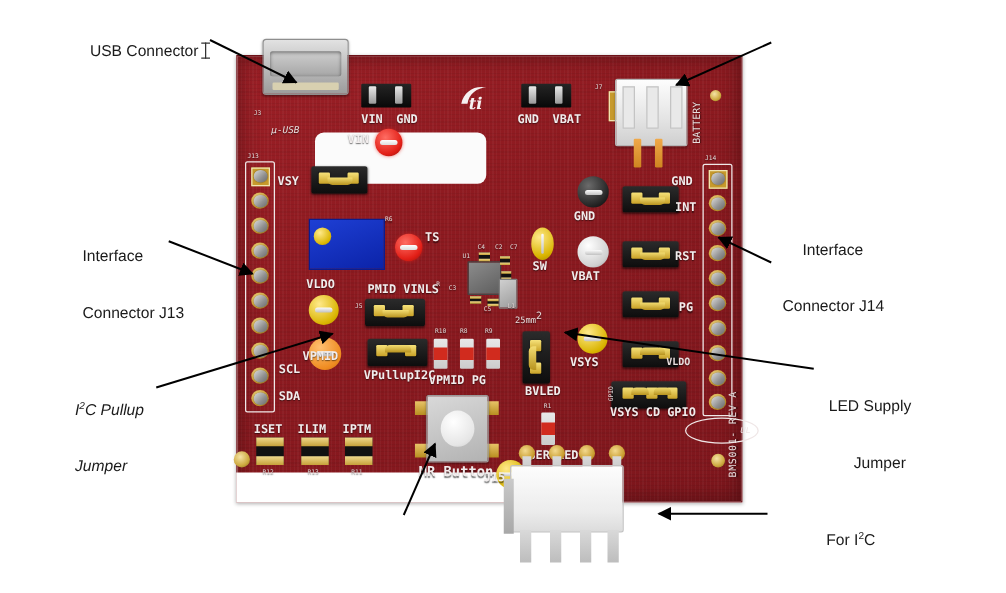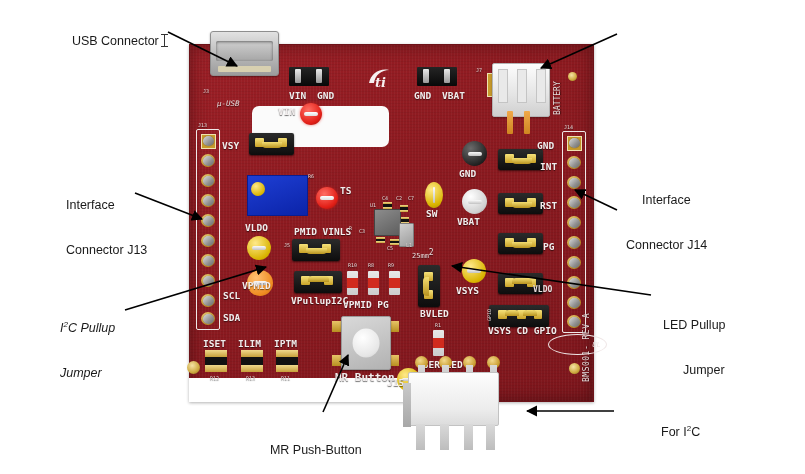--- a/index.html
+++ b/index.html
@@ -491,25 +491,22 @@
     <div style="padding-left:16px;">Interface</div>
     <div>Connector J14</div>
   </div>
 
   <div class="callout" style="left:60px;top:287px;font-style:italic;">
     <div>I<span class="sup">2</span>C Pullup</div>
     <div>Jumper</div>
   </div>
 
   <div class="callout" style="left:663px;top:288px;">
-    <div>LED Pullup</div>
+    <div>LED Supply</div>
     <div style="padding-left:20px;">Jumper</div>
   </div>
 
-  <div class="callout" style="left:256px;top:428px;">
-    <span>MR Push-Button</span>
-  </div>
 
   <div class="callout" style="left:625px;top:391px;">
     <div style="padding-left:36px;">For I<span class="sup">2</span>C</div>
   </div>
 
 </div>
 
 </body></html>

